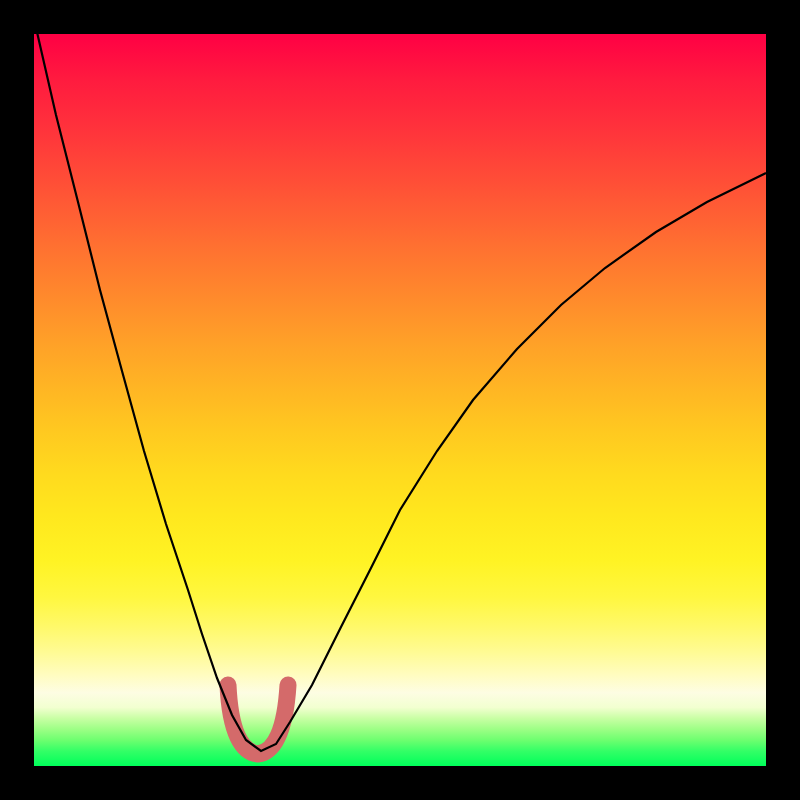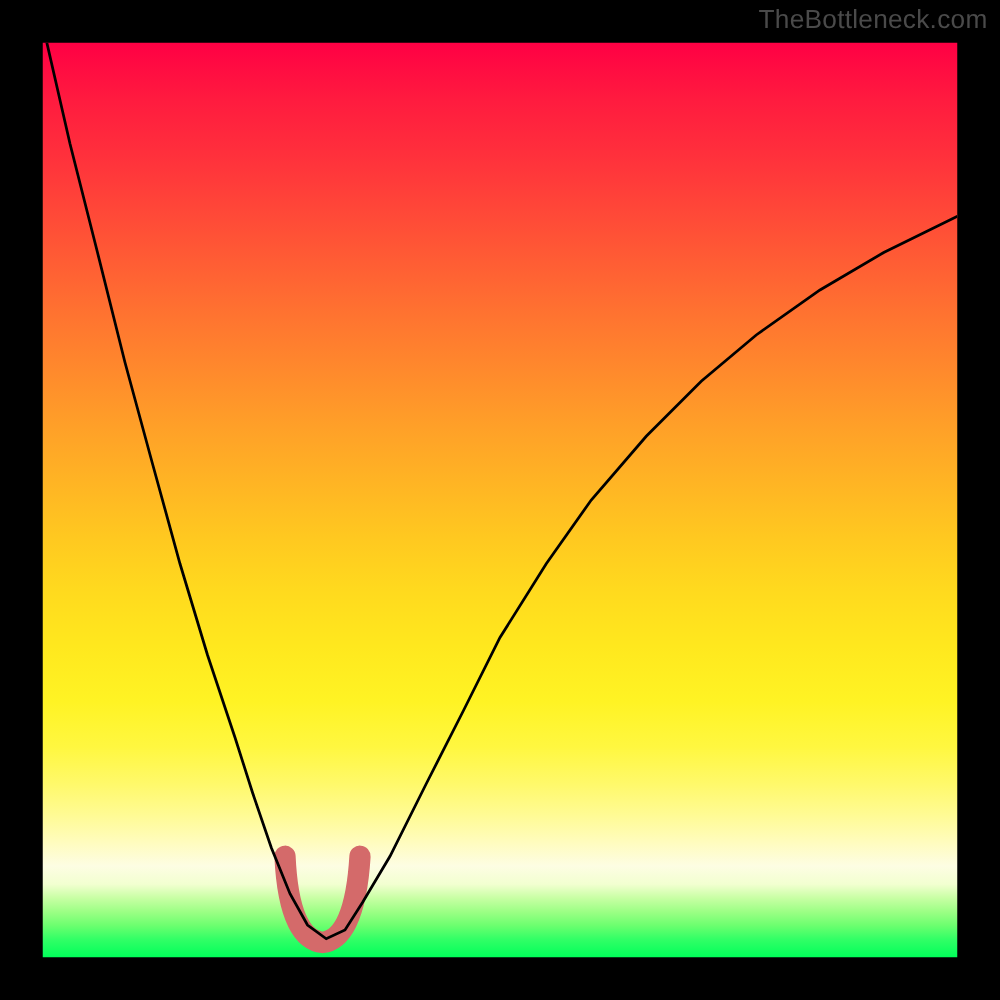--- a/index.html
+++ b/index.html
@@ -71,21 +71,20 @@
   svg.curve {
     position: absolute;
     inset: 0;
   }
 </style>
 </head>
 <body>
 
 <div class="frame">
 
-  <div class="watermark">TheBottleneck.com</div>
 
   <div class="plot-area">
     <div class="gradient"></div>
 
     <svg class="curve" viewBox="0 0 732 732" preserveAspectRatio="none">
 
       <path d="M 194 651
                Q 197 717 224 720
                Q 250 717 254 651" fill="none" stroke-linecap="round" stroke-width="17" stroke="#d46a6a"></path>
 

